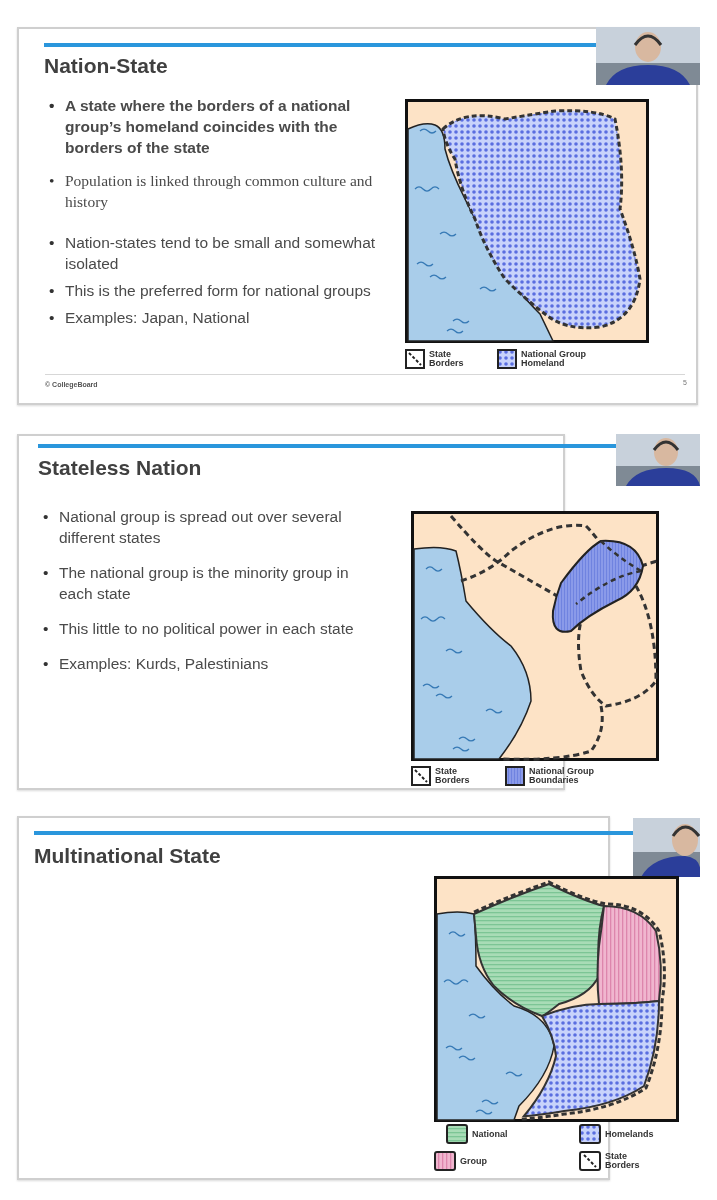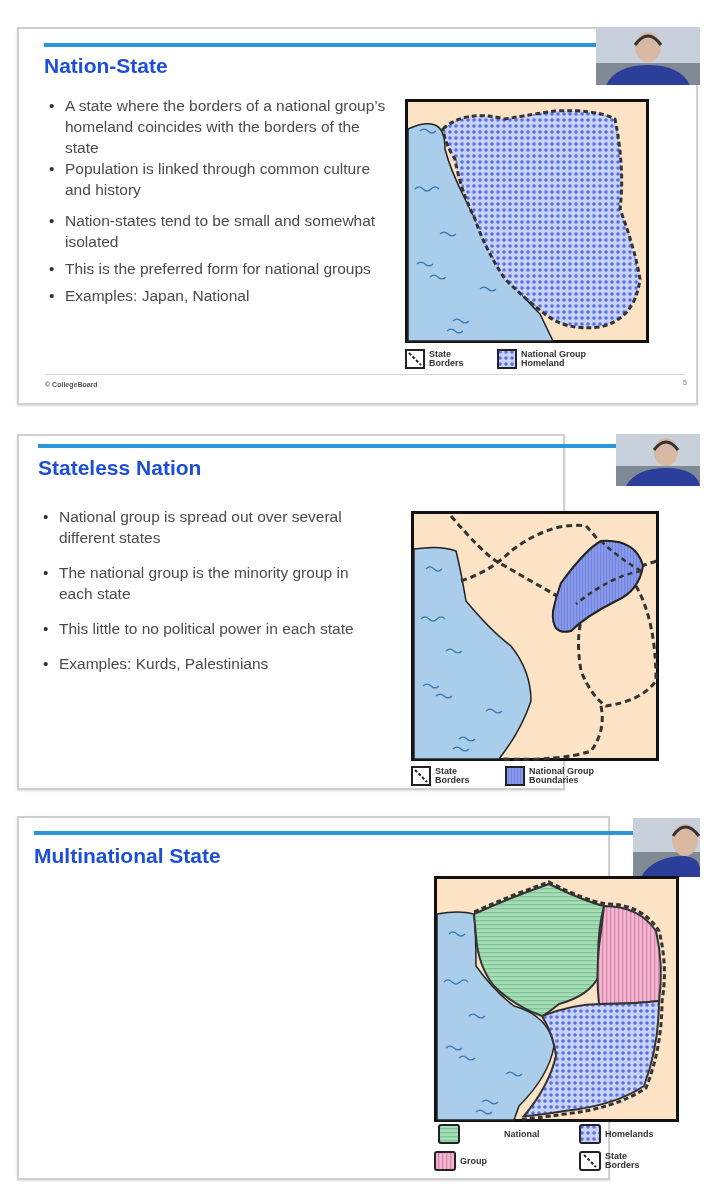--- a/index.html
+++ b/index.html
@@ -1,20 +1,20 @@
 <!DOCTYPE html>
 <html><head>
 <meta charset="utf-8">
 <style>
   html, body { margin:0; padding:0; }
   body { width:717px; height:1200px; background:#ffffff; position:relative; overflow:hidden;
          font-family:"Liberation Sans", sans-serif; color:#3a3a3a; }
   .slide { position:absolute; background:#fff; border:2px solid #cfcfcf; box-shadow:0 1px 2px rgba(0,0,0,0.15); box-sizing:border-box; }
   .accent { position:absolute; height:4px; background:#2a96dc; }
-  .title { position:absolute; font-weight:bold; font-size:21px; color:#1d4ed8; white-space:nowrap; }
+  .title { position:absolute; font-weight:bold; font-size:21px; color:#404040; white-space:nowrap; }
   .bullets { position:absolute; margin:0; padding:0; list-style:none; font-size:15.5px; line-height:21px; color:#4a4a4a; }
   .bullets li { position:relative; padding-left:18px; }
   .bullets li::before { content:"•"; position:absolute; left:2px; top:0; color:#333; }
   .bullets.wide li { padding-left:34px; }
   .bullets.wide li::before { left:6px; }
   .cam { position:absolute; overflow:hidden; background:#c9d2dc; }
   .map { position:absolute; }
   .legend { position:absolute; font-size:9px; line-height:9px; color:#333; font-weight:bold; }
   .legend-item { position:absolute; display:flex; align-items:center; }
   .legend-item svg { margin-right:4px; flex:none; }
@@ -43,22 +43,22 @@
       <rect width="4" height="4" fill="#f0b6cf"></rect>
       <rect width="1.3" height="4" fill="#dd86ad"></rect>
     </pattern>
   </defs>
 </svg>
 
 <div class="slide" style="left:17px; top:27px; width:681px; height:378px;">
   <div class="accent" style="left:25px; top:14px; width:560px;"></div>
   <div class="title" style="left:25px; top:25px;">Nation-State</div>
   <ul class="bullets" style="left:28px; top:66px; width:340px;">
-    <li style="margin-bottom:0;">A state where the borders of a national group’s homeland coincides with the borders of the state</li>
-    <li style="margin-bottom:10px;">Population is linked through common culture and history</li>
+    <li style="margin-bottom:12px;font-weight:bold;">A state where the borders of a national group’s homeland coincides with the borders of the state</li>
+    <li style="margin-bottom:20px;font-family:Liberation Serif, serif;">Population is linked through common culture and history</li>
     <li style="margin-bottom:6px;">Nation-states tend to be small and somewhat isolated</li>
     <li style="margin-bottom:6px;">This is the preferred form for national groups</li>
     <li>Examples: Japan, National</li>
   </ul>
 
   <div class="cam" style="left:577px; top:-2px; width:104px; height:58px;">
     <svg width="104" height="58">
       <rect width="104" height="58" fill="#c8d1db"></rect>
       <rect y="36" width="104" height="22" fill="#7f8a95"></rect>
       <ellipse cx="52" cy="20" rx="13" ry="15" fill="#d8b8a0"></ellipse>
@@ -195,21 +195,21 @@
       <path d="M35 140 q4 -4 8 0 q4 4 8 0"></path>
       <path d="M12 172 q4 -4 8 0 q4 4 8 0"></path>
       <path d="M25 182 q4 -4 8 0 q4 4 8 0"></path>
       <path d="M72 198 q4 -4 8 0 q4 4 8 0"></path>
       <path d="M48 226 q4 -4 8 0 q4 4 8 0"></path>
       <path d="M42 236 q4 -4 8 0 q4 4 8 0"></path>
     </g>
   </svg>
 
   <div class="legend" style="left:415px; top:306px; width:260px; height:54px;">
-    <div class="legend-item" style="left:4px; top:0;gap:40px;">
+    <div class="legend-item" style="left:12px; top:0;">
       <svg width="22" height="20">
           <rect x="1" y="1" width="20" height="18" rx="2" fill="url(#hlines)" stroke="#222" stroke-width="2"></rect>
         </svg>
       <span>National</span>
     </div>
     <div class="legend-item" style="left:145px; top:0;">
       <svg width="22" height="20">
           <rect x="1" y="1" width="20" height="18" rx="2" fill="url(#dots)" stroke="#222" stroke-width="2"></rect>
         </svg>
       <span>Homelands</span>

